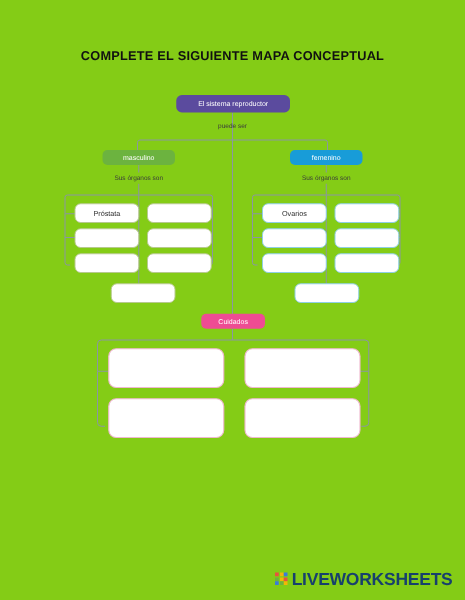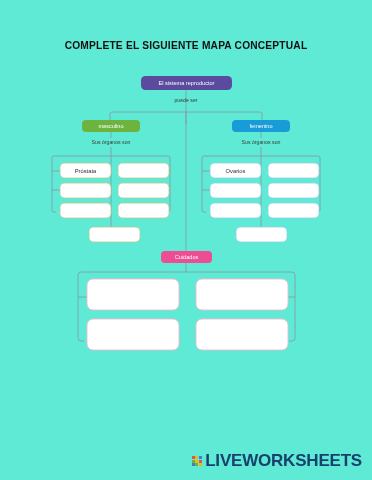--- a/index.html
+++ b/index.html
@@ -12,21 +12,21 @@
     height: 480px;
     position: relative;
     font-family: "Liberation Sans", sans-serif;
     overflow: hidden;
   }
   #worksheet {
     position: absolute;
     left: 0; top: 0;
     width: 372px;
     height: 480px;
-    background: #5eead4;
+    background: #84cc16;
   }
   #page-title {
     position: absolute;
     left: 0;
     top: 40px;
     width: 372px;
     text-align: center;
     font-size: 10.2px;
     font-weight: bold;
     letter-spacing: 0.2px;
@@ -73,21 +73,21 @@
   #brand {
     position: absolute;
     right: 10px;
     bottom: 9px;
     display: flex;
     align-items: center;
     gap: 3px;
   }
   #brand-text {
     font-family: "Liberation Sans", sans-serif;
-    font-size: 17px;
+    font-size: 14px;
     font-weight: bold;
     color: #17406d;
     letter-spacing: -0.2px;
   }
   .brand-grid {
     display: grid;
     grid-template-columns: repeat(3, 3px);
     grid-template-rows: repeat(3, 3px);
     gap: 0.7px;
   }

